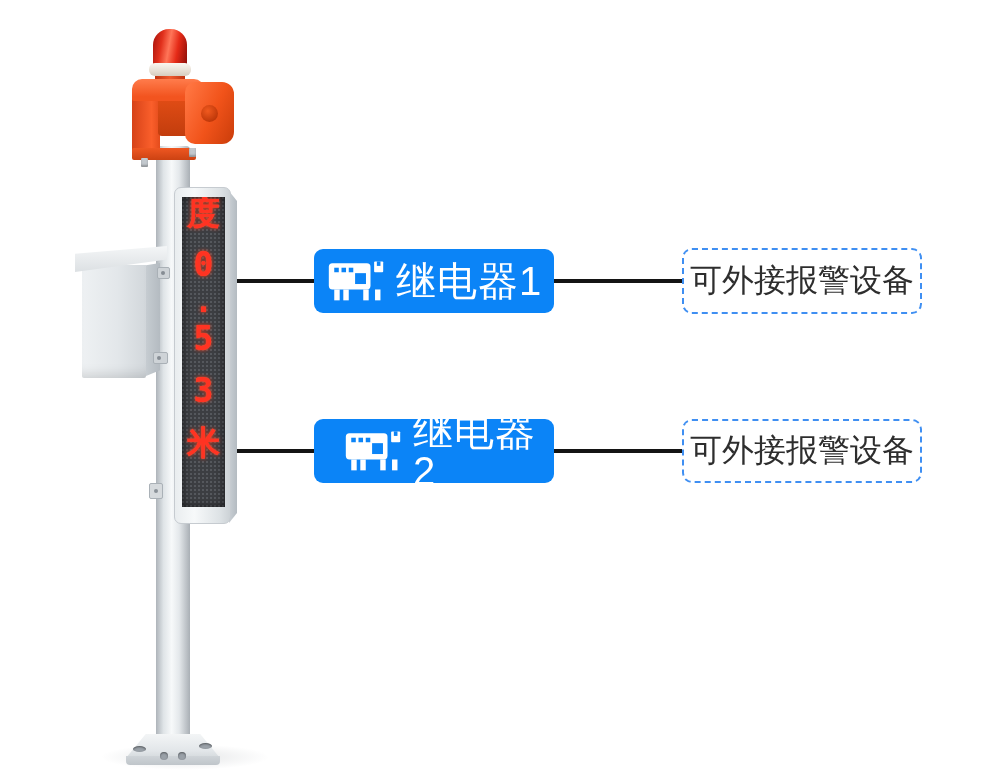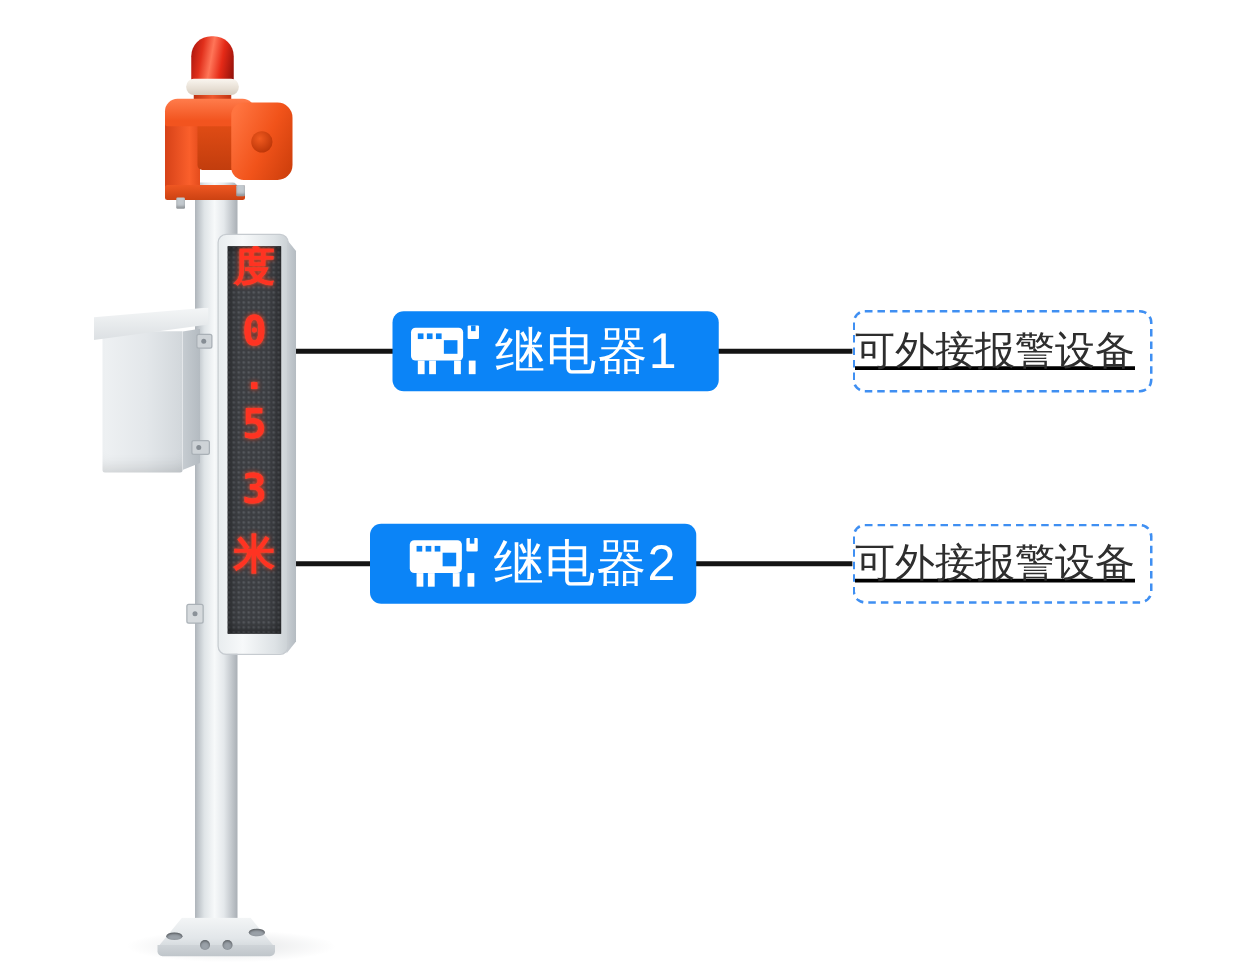--- a/index.html
+++ b/index.html
@@ -81,27 +81,27 @@
         background:linear-gradient(90deg,#c6ccd1,#b4bbc1);}
   .cbox-tab{background:#ced3d7;border:1px solid #a9b0b6;box-sizing:border-box;border-radius:2px;z-index:2;}
   .tab1{left:157px;top:267px;width:13px;height:12px;} .tab2{left:153px;top:352px;width:15px;height:12px;}
   .cbox-tab::after{content:"";position:absolute;left:3px;top:3px;width:4px;height:4px;border-radius:50%;background:#868d94;}
 
   
   .cline{height:4px;background:#141414;z-index:2;}
   .l1a{left:232px;top:279px;width:83px;} .l1b{left:553px;top:279px;width:129px;}
   .l2a{left:232px;top:449px;width:83px;} .l2b{left:553px;top:449px;width:129px;}
 
-  .badge{width:261px;height:64px;z-index:5;border-radius:9px;background:#0b84f7;
+  .badge{width:240px;height:64px;z-index:5;border-radius:9px;background:#0b84f7;
         display:flex;align-items:center;padding-left:13px;box-sizing:border-box;gap:11px;}
-  .badge1{left:314px;top:249px;} .badge2{left:296px;top:419px;padding-left:30px;}
+  .badge1{left:314px;top:249px;} .badge2{left:314px;top:419px;padding-left:30px;}
   .badge-text{color:#ffffff;font-size:40px;font-weight:500;letter-spacing:1px;line-height:1;}
 
   .callout{width:240px;height:66px;z-index:5;border:2px dashed #3f8ff2;border-radius:10px;
-        background:#ffffff;box-sizing:border-box;display:flex;align-items:center;justify-content:flex-start;text-decoration:underline;}
+        background:#ffffff;box-sizing:border-box;display:flex;align-items:center;justify-content:center;}
   .co1{left:682px;top:248px;} .co2{left:682px;top:419px;height:64px;}
   .callout-text{color:#2e2e2e;font-size:32px;font-weight:500;white-space:nowrap;}
 </style>
 </head>
 <body>
 
 <div class="scene">
 
   <div class="abs base-shadow"></div>
   <div class="abs pole"></div>

